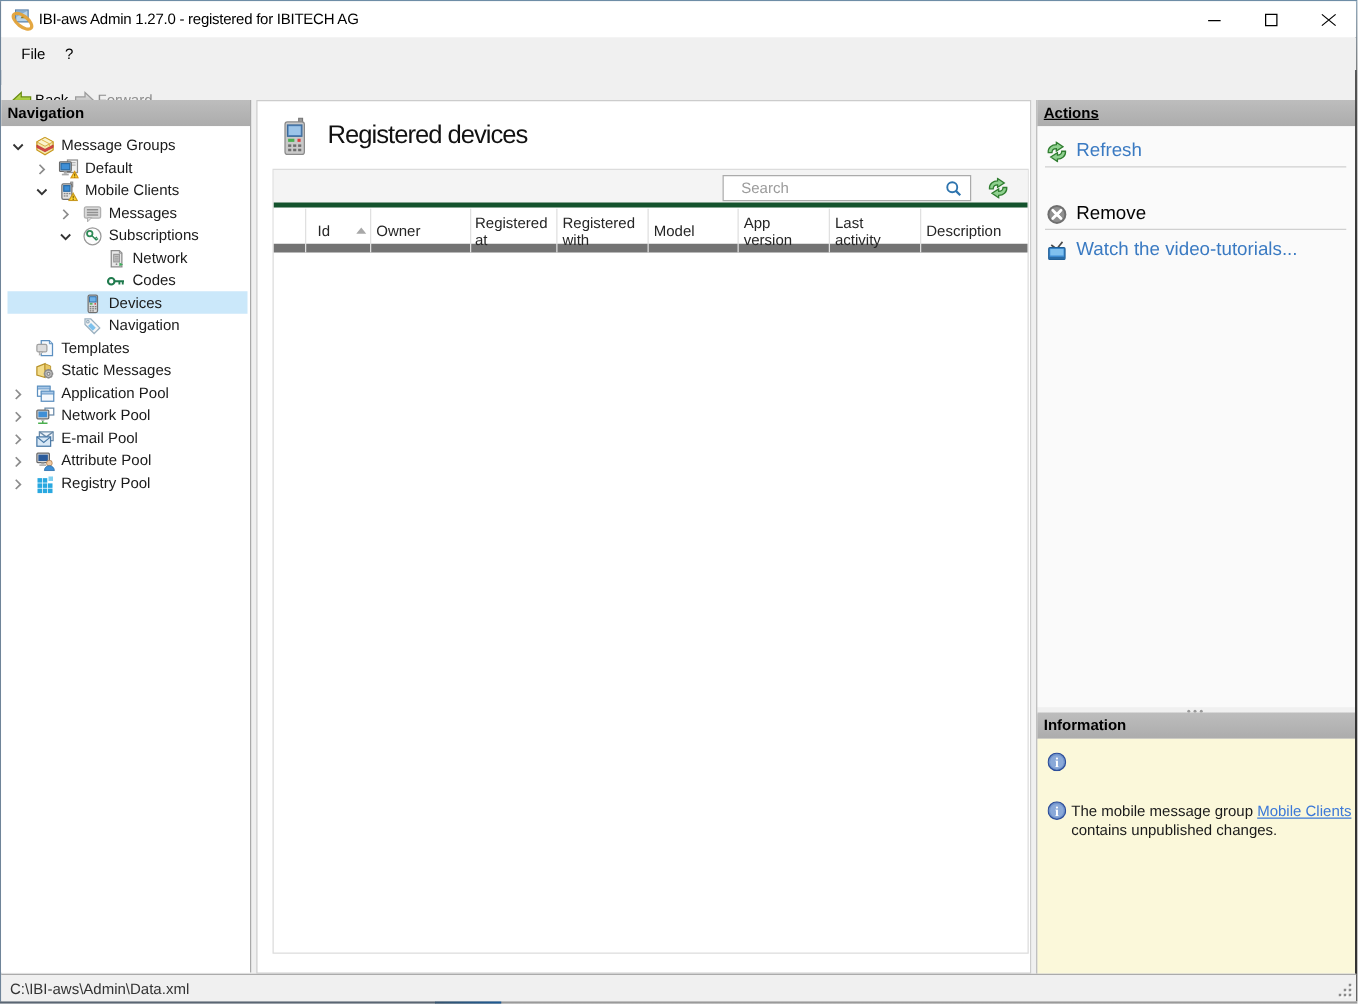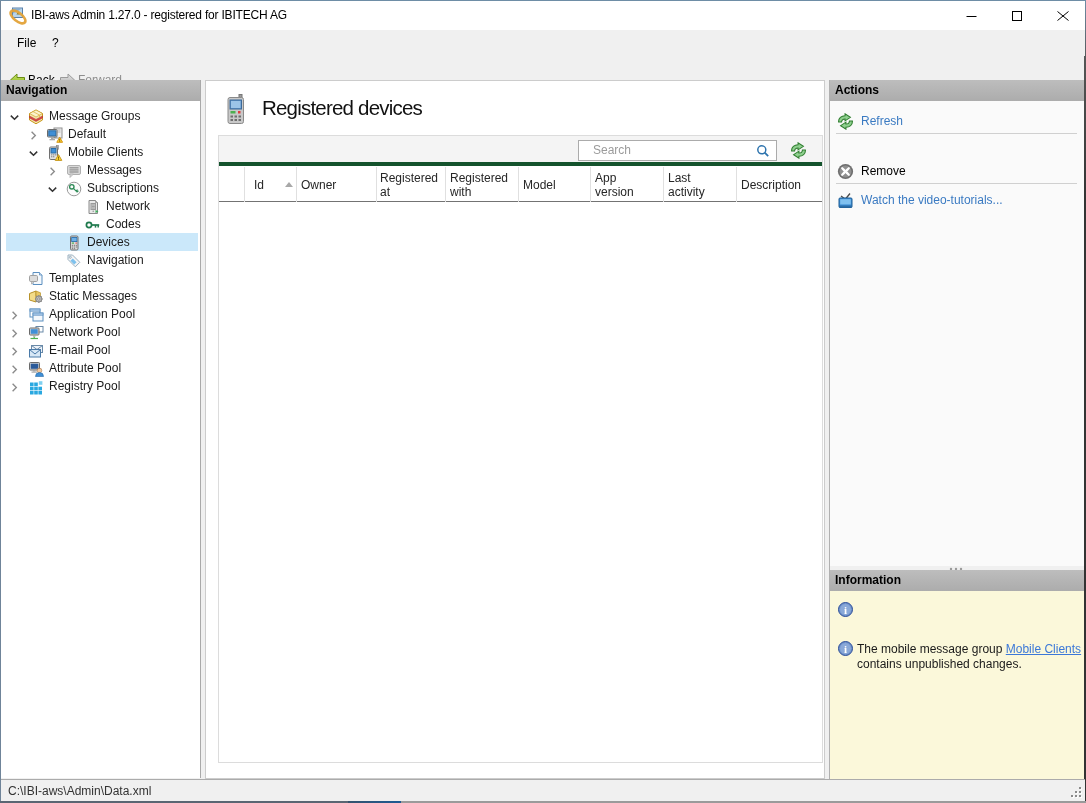--- a/index.html
+++ b/index.html
@@ -28,29 +28,29 @@
 .trow svg, .trow .lbl { position:absolute; top:1px; }
 .trow .lbl { position:absolute; top:0; height:18px; line-height:18px; }
 
 .center-panel { left:205px; top:80px; width:620px; height:699px; background:#fff; border:1px solid #cccccc; }
 .hd-icon { left:21px; top:13px; }
 .hd-title { left:56px; top:15px; font-size:20.5px; letter-spacing:-0.8px; color:#111; }
 .inner-box { position:absolute; left:12px; top:54px; width:605px; height:628px; border:1px solid #dcdcdc; }
 .search-row { position:absolute; left:0; top:0; width:603px; height:30px; background:#f4f4f4; border-bottom:4px solid #14532d; }
 .search-box { position:absolute; left:359px; top:4px; width:199px; height:21px; background:#fff; border:1px solid #ababab; }
 .search-ph { position:absolute; left:14px; top:0; height:19px; line-height:19px; color:#9b9b9b; font-size:12px; }
-.grid-hdr { position:absolute; left:0; top:31px; width:603px; height:35px; background:#fff; border-bottom:1px solid #737373; }
+.grid-hdr { position:absolute; left:0; top:31px; width:603px; height:35px; background:#fff; border-bottom:7px solid #737373; }
 .col-sep { position:absolute; top:0; width:1px; height:35px; background:#e0e0e0; }
 .col-txt { position:absolute; font-size:12px; color:#262626; line-height:14px; }
 
-.right-panel { left:830px; top:80px; width:254px; height:699px; }
+.right-panel { left:830px; top:80px; width:254px; height:699px;text-decoration:underline; }
 .actions-body { position:absolute; left:0; top:21px; width:254px; height:465px; background:#fafafa; }
 .act-item { position:absolute; left:0; width:254px; height:18px; }
 .act-sep { position:absolute; left:6px; width:241px; height:1px; background:#d0d0d0; }
-.act-lbl { position:absolute; left:31px; top:0; height:18px; line-height:18px; font-size:12px; }
+.act-lbl { position:absolute; left:31px; top:0; height:18px; line-height:18px; font-size:15px; }
 .link-blue { color:#3a7ac2; }
 .splitter { position:absolute; left:0; top:486px; width:254px; height:5px; background:#f0f0f0; }
 .info-hdr { position:absolute; left:0; top:490px; width:254px; }
 .info-body { position:absolute; left:0; top:511px; width:254px; height:188px; background:#fbf8da; }
 .info-item { position:absolute; left:27px; width:226px; font-size:12px; line-height:15px; color:#1a1a1a; }
 .info-link { color:#3b78d8; text-decoration:underline; }
 
 .statusbar { left:1px; top:779px; width:1084px; height:22px; background:#f0f0f0; border-top:1px solid #ababab; }
 .status-text { position:absolute; left:7px; top:0; height:22px; line-height:22px; font-size:12px; color:#333; }
 </style>

